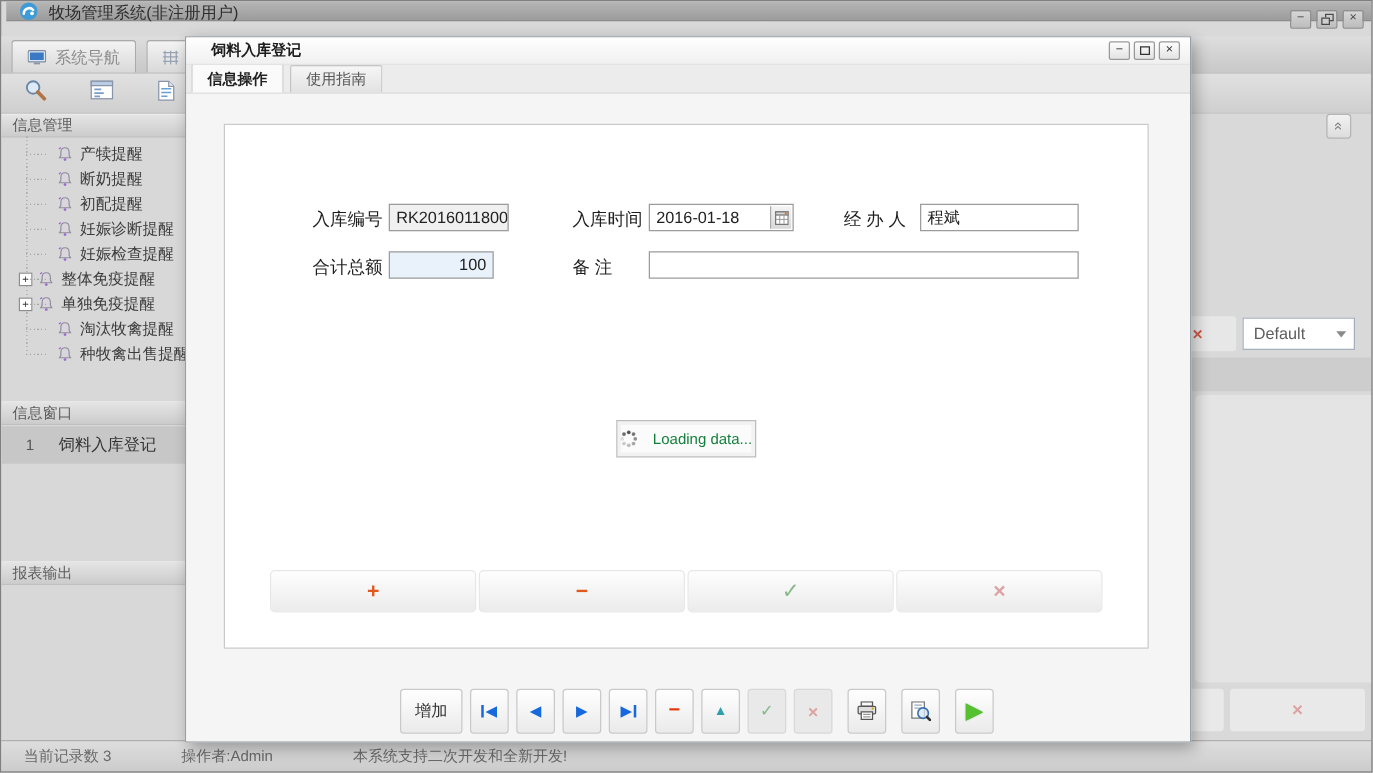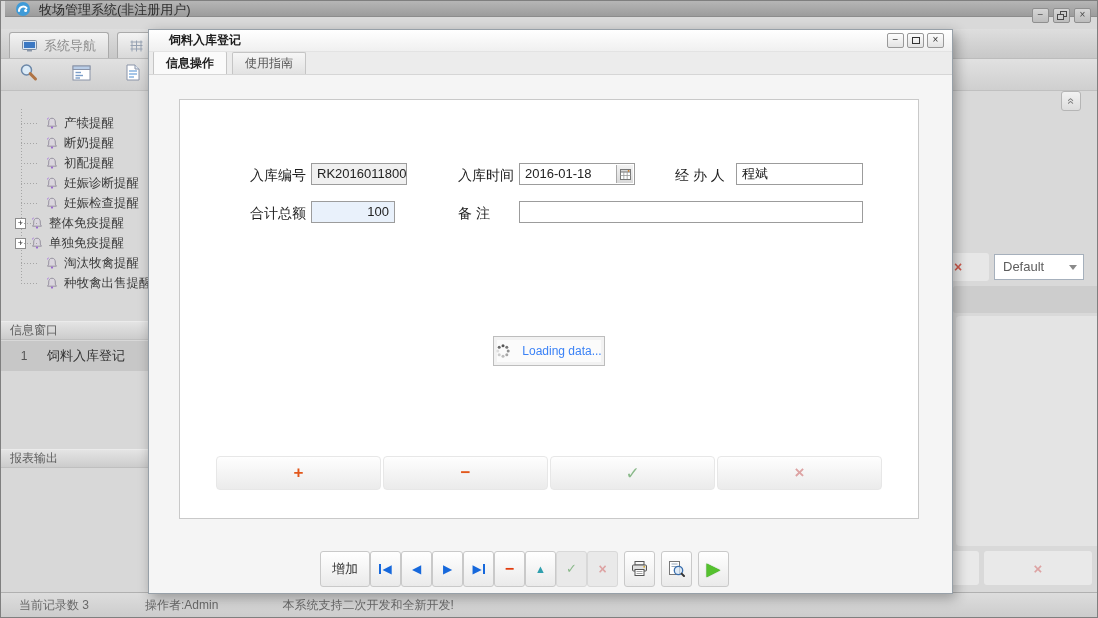--- a/index.html
+++ b/index.html
@@ -76,29 +76,29 @@
   .f-field{position:absolute;height:22px;border:1px solid #9c9c9c;background:#fff;font-size:13px;line-height:20px;padding:0 5px;color:#222;white-space:nowrap;overflow:hidden}
   .f-field.readonly{background:#f0f0f0}
   .f-field.amount{background:#e9f1fb;text-align:right}
   .cal-btn{position:absolute;right:1px;top:1px;width:17px;height:18px;background:linear-gradient(#f4f4f4,#d9d9d9);border-left:1px solid #a9a9a9;display:flex;align-items:center;justify-content:center}
 
   .grid-header{position:absolute;left:35px;top:147px;width:668px;height:22px;background:linear-gradient(#fdfdfd,#f4f4f4);border-top:1px solid #ececec;border-bottom:1px solid #dedede;display:flex;font-size:12px;color:#9b9b9b}
   .grid-header .col{padding:4px 0 0 6px;border-right:1px solid #ececec;height:100%;overflow:hidden;white-space:nowrap}
   .col.c0{width:53px}.col.c1{width:77px}.col.c2{width:53px}.col.c3{width:47px}.col.c4{width:38px}
   .col.c5{width:38px}.col.c6{width:55px}.col.c7{width:70px}.col.c8{width:219px}
 
-  .loading-box{position:absolute;left:313px;top:236px;width:112px;height:30px;background:#fbfbfb;border:1px solid #bdbdbd;box-shadow:inset 0 0 0 3px #f2f2f2;display:flex;align-items:center;justify-content:center;gap:12px;font-size:12px;color:#3b82f6}
+  .loading-box{position:absolute;left:313px;top:236px;width:112px;height:30px;background:#fbfbfb;border:1px solid #bdbdbd;box-shadow:inset 0 0 0 3px #f2f2f2;display:flex;align-items:center;justify-content:center;gap:12px;font-size:12px;color:#15803d}
 
   .row-buttons{position:absolute;left:36px;top:356px;width:666px;display:flex;gap:2px}
   .row-btn{flex:1;height:34px;background:linear-gradient(#fefefe,#ebebeb);border:1px solid #e7e7e7;border-radius:4px;display:flex;align-items:center;justify-content:center;font-size:17px}
   .row-btn.add,.row-btn.remove{color:#e2571b;font-weight:bold}
   .row-btn.confirm{color:#8ab98a}
   .row-btn.cancel{color:#dda3a3;font-weight:bold}
 
-  .dlg-toolbar{position:absolute;left:171px;top:520px;height:37px;display:flex;align-items:center;gap:0}
+  .dlg-toolbar{position:absolute;left:171px;top:520px;height:37px;display:flex;align-items:center;gap:6px}
   .tb-btn{width:31px;height:36px;background:linear-gradient(#ffffff,#eaeaea);border:1px solid #c9c9c9;border-radius:3px;display:flex;align-items:center;justify-content:center;font-size:12px}
   .tb-btn.add-rec{width:50px;font-size:13px;color:#333}
   .tb-btn.disabled{background:#e9e9e9;border-color:#d8d8d8}
   .tb-blue{color:#1668dc;font-size:12px}
   .vbar{width:2px;height:10px;background:#1668dc}
   .vbar.l{margin-right:1px}.vbar.r{margin-left:1px}
   .tb-red{color:#e23c0e;font-weight:bold;font-size:16px}
   .tb-teal{color:#2f9fae;font-size:11px}
   .tb-green{color:#8ab98a;font-size:13px}
   .tb-pink{color:#dda3a3;font-weight:bold;font-size:14px}
@@ -179,20 +179,21 @@
     </div>
     <div class="tool-btn">
       <span><svg width="16" height="17" viewBox="0 0 16 17">
             <circle cx="8" cy="5" r="3.4" fill="#e8c9a2" stroke="#9a8468"></circle>
             <path d="M2,16 C2,11 6,10 8,10 C10,10 14,11 14,16 Z" fill="#8a99ab" stroke="#6d7c8e"></path>
           </svg></span>
     </div>
   </div>
 
   <div class="sidebar">
+    <div class="side-header" style="top:0">信息管理</div>
 
     <div class="tree">
       <div class="tree-item">
         <span class="bell-wrap"><svg width="14" height="14" viewBox="0 0 14 14">
               <path d="M7,2.2 C4.8,2.2 3.7,4 3.7,6 L3.7,8.2 L2.6,10.2 L11.4,10.2 L10.3,8.2 L10.3,6 C10.3,4 9.2,2.2 7,2.2 Z" fill="#dad6de" stroke="#8f8a98" stroke-width="0.9"></path>
               <circle cx="7" cy="11.6" r="1.1" fill="#9a6ad0"></circle>
               <line x1="2.2" y1="3.2" x2="3.6" y2="2" stroke="#a060e0" stroke-width="1"></line>
             </svg></span>
         <span>产犊提醒</span>
       </div>

